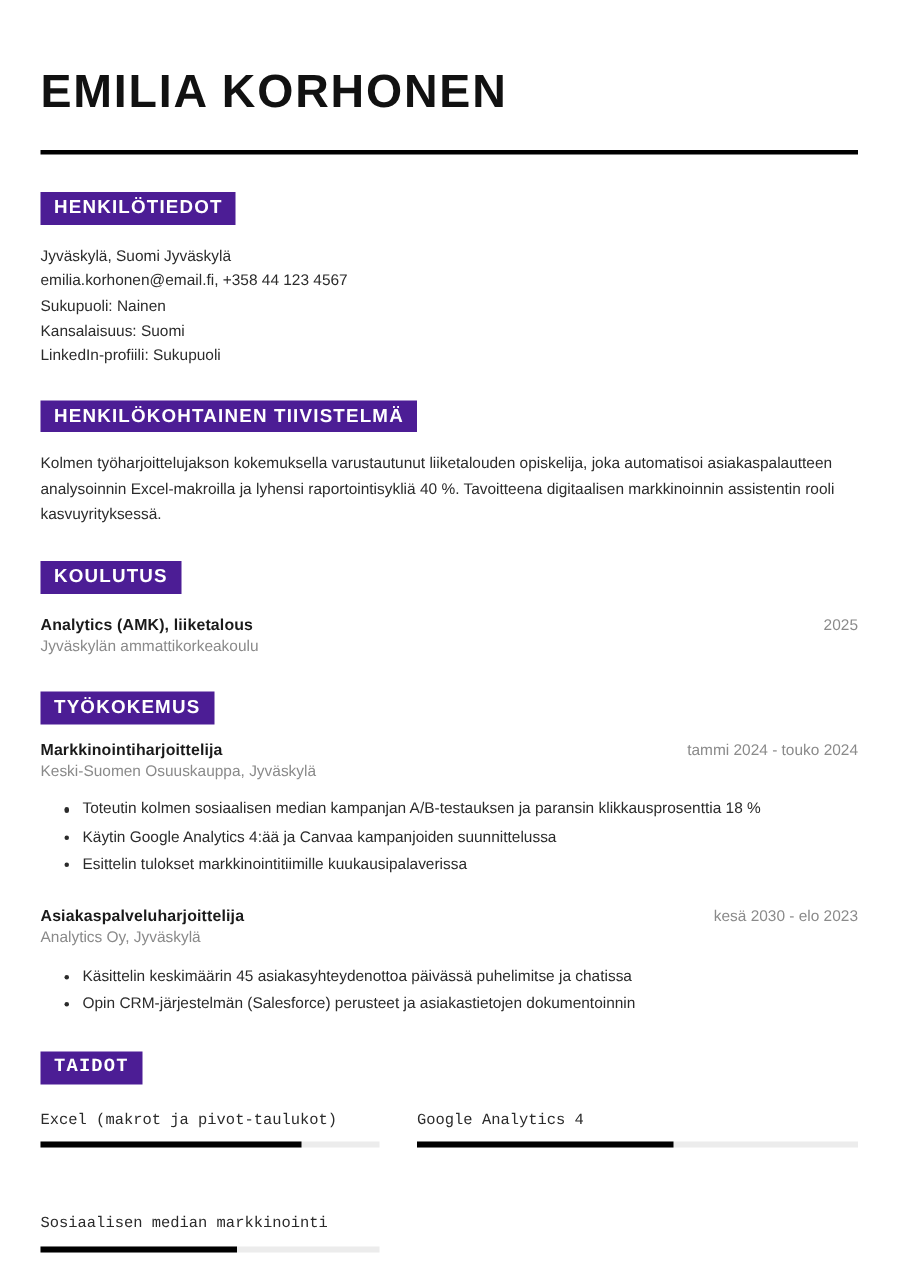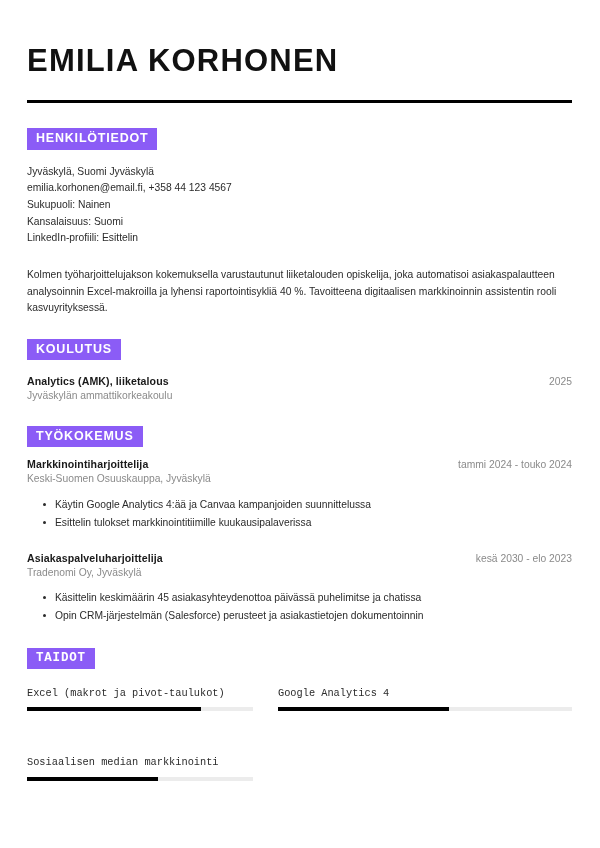--- a/index.html
+++ b/index.html
@@ -38,21 +38,21 @@
     height: 3px;
     background: #000000;
     width: 545px;
     margin-bottom: 25px;
   }
 
   
   .section { margin-bottom: 0; }
   .badge {
     display: inline-block;
-    background: #8b5cf6;
+    background: #4c1d95;
     color: #ffffff;
     font-size: 12.5px;
     font-weight: 600;
     letter-spacing: 0.8px;
     padding: 4px 9px 5px 9px;
     line-height: 1;
     white-space: nowrap;
   }
 
   
@@ -155,25 +155,26 @@
   <h1 class="name">EMILIA KORHONEN</h1>
   <div class="name-rule"></div>
 
   <div class="section">
     <span class="badge">HENKILÖTIEDOT</span>
     <div style="margin-top:14px;">
       <div class="contact-line">Jyväskylä, Suomi Jyväskylä</div>
       <div class="contact-line">emilia.korhonen@email.fi, +358 44 123 4567</div>
       <div class="contact-line">Sukupuoli: Nainen</div>
       <div class="contact-line">Kansalaisuus: Suomi</div>
-      <div class="contact-line">LinkedIn-profiili: Esittelin</div>
+      <div class="contact-line">LinkedIn-profiili: Sukupuoli</div>
     </div>
   </div>
 
   <div class="section" style="margin-top:20px;">
+    <span class="badge">HENKILÖKOHTAINEN TIIVISTELMÄ</span>
     <div class="body-text" style="width:545px; margin-top:14px;">Kolmen työharjoittelujakson kokemuksella varustautunut liiketalouden opiskelija, joka automatisoi asiakaspalautteen analysoinnin Excel-makroilla ja lyhensi raportointisykliä 40 %. Tavoitteena digitaalisen markkinoinnin assistentin rooli kasvuyrityksessä.</div>
   </div>
 
   <div class="section" style="margin-top:22px;">
     <span class="badge">KOULUTUS</span>
     <div style="margin-top:15px;">
       <div class="entry-head">
         <span class="entry-title">Analytics (AMK), liiketalous</span>
         <span class="entry-date">2025</span>
       </div>
@@ -184,31 +185,32 @@
   <div class="section" style="margin-top:22px;">
     <span class="badge">TYÖKOKEMUS</span>
 
     <div style="margin-top:11px;">
       <div class="entry-head">
         <span class="entry-title">Markkinointiharjoittelija</span>
         <span class="entry-date">tammi 2024 - touko 2024</span>
       </div>
       <div class="entry-sub">Keski-Suomen Osuuskauppa, Jyväskylä</div>
       <ul class="bullets">
+        <li>Toteutin kolmen sosiaalisen median kampanjan A/B-testauksen ja paransin klikkausprosenttia 18 %</li>
         <li>Käytin Google Analytics 4:ää ja Canvaa kampanjoiden suunnittelussa</li>
         <li>Esittelin tulokset markkinointitiimille kuukausipalaverissa</li>
       </ul>
     </div>
 
     <div style="margin-top:19px;">
       <div class="entry-head">
         <span class="entry-title">Asiakaspalveluharjoittelija</span>
         <span class="entry-date">kesä 2030 - elo 2023</span>
       </div>
-      <div class="entry-sub">Tradenomi Oy, Jyväskylä</div>
+      <div class="entry-sub">Analytics Oy, Jyväskylä</div>
       <ul class="bullets">
         <li>Käsittelin keskimäärin 45 asiakasyhteydenottoa päivässä puhelimitse ja chatissa</li>
         <li>Opin CRM-järjestelmän (Salesforce) perusteet ja asiakastietojen dokumentoinnin</li>
       </ul>
     </div>
   </div>
 
   <div class="section" style="margin-top:22px;font-family:Liberation Mono, monospace;">
     <span class="badge">TAIDOT</span>
     <div class="skills-grid">

